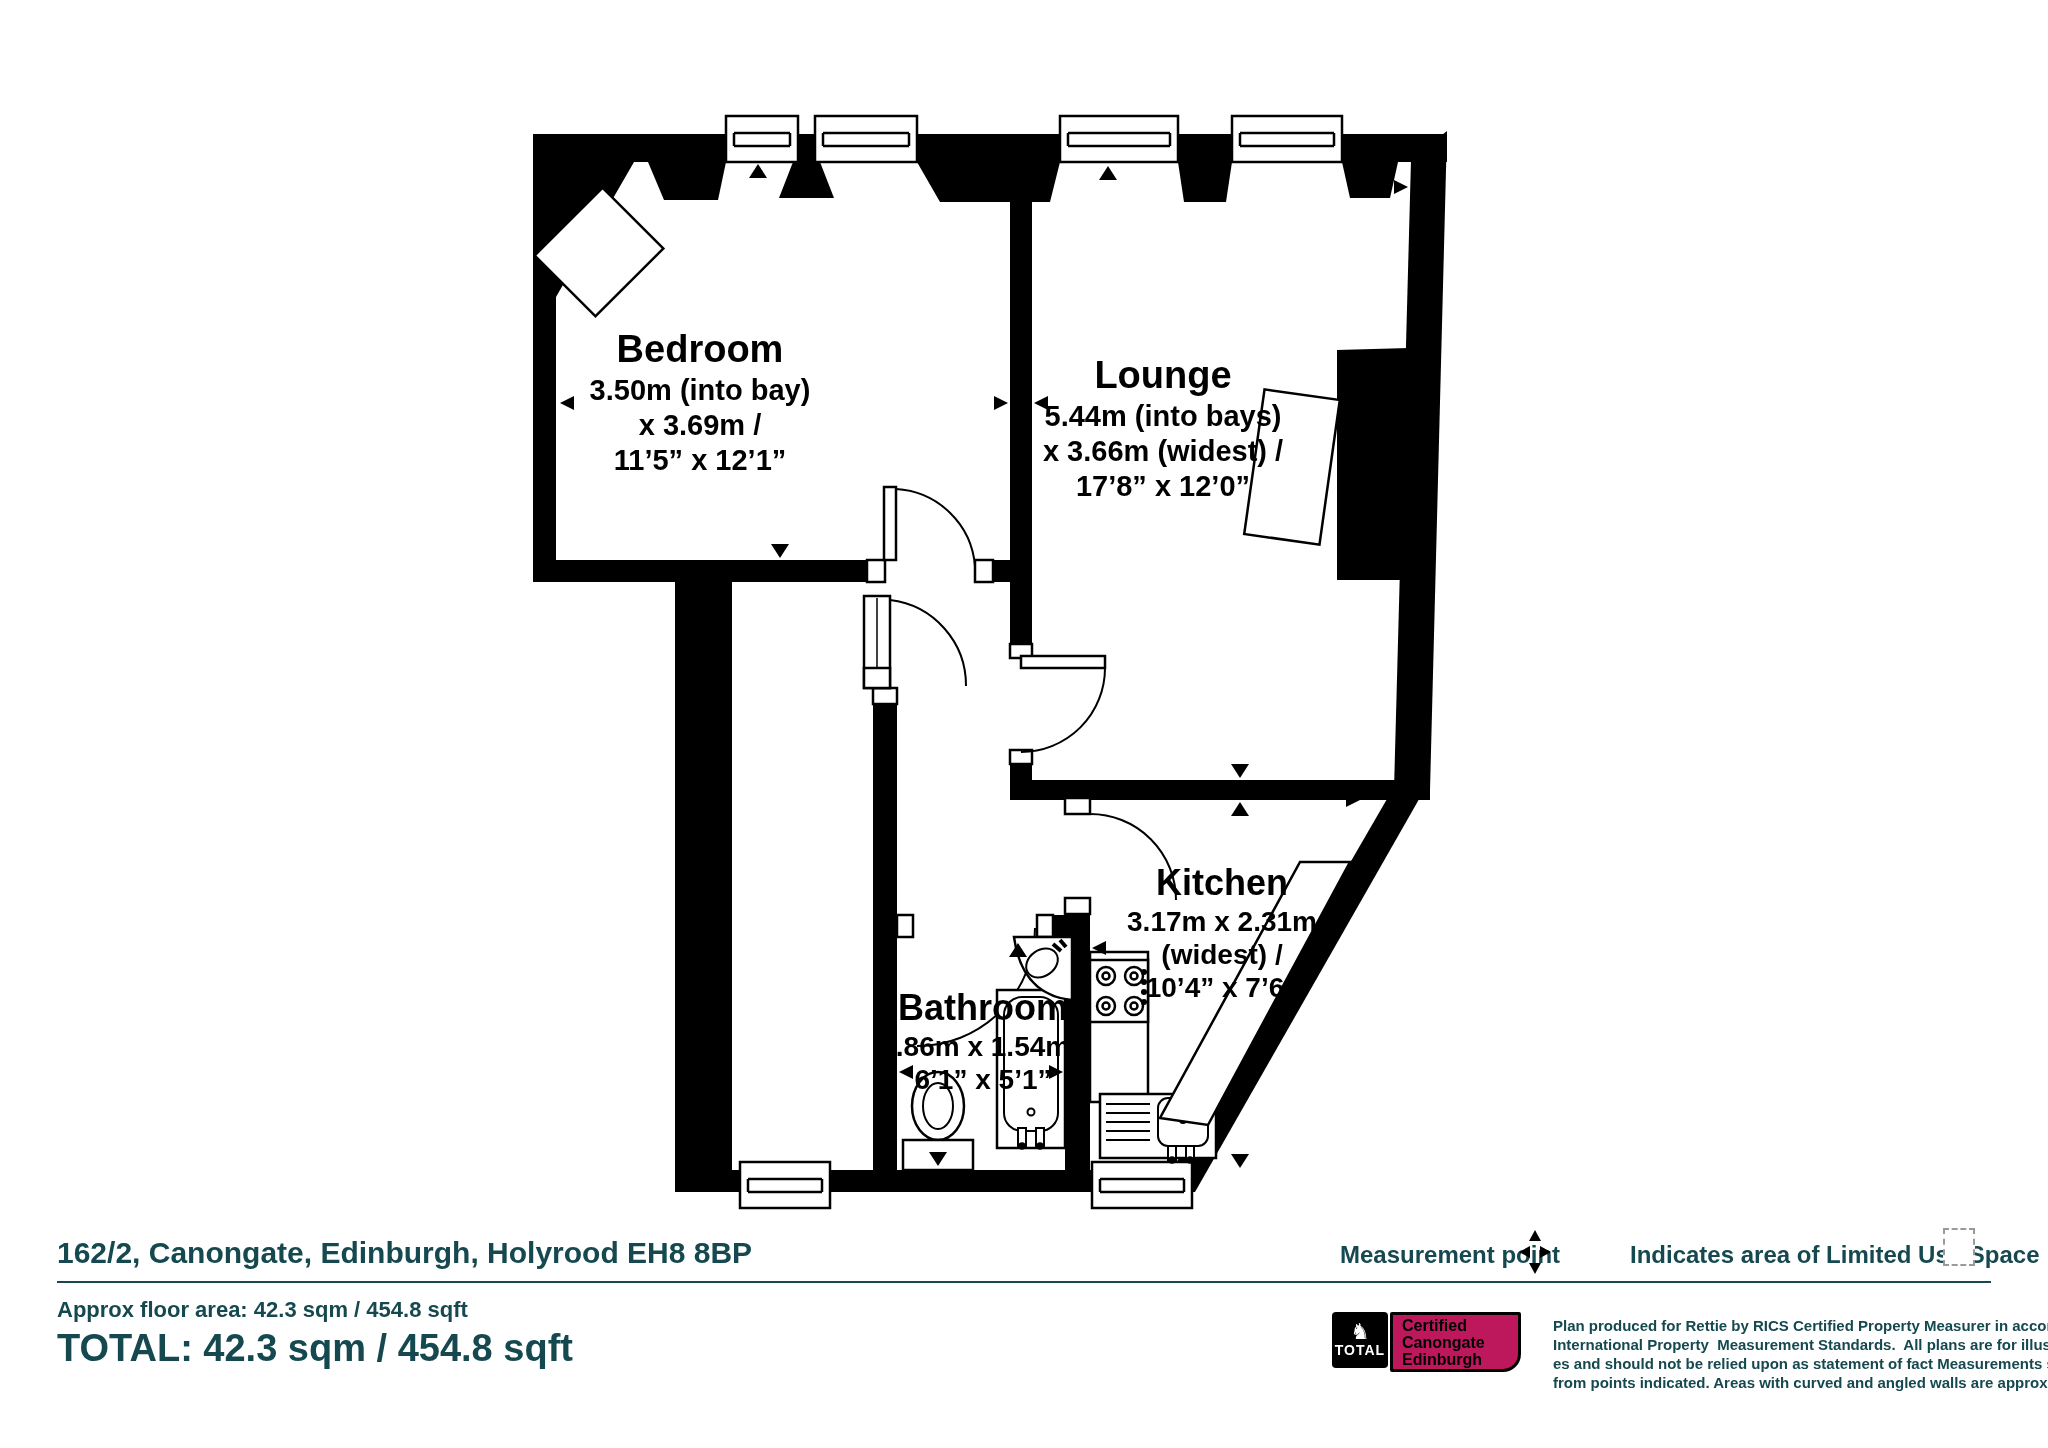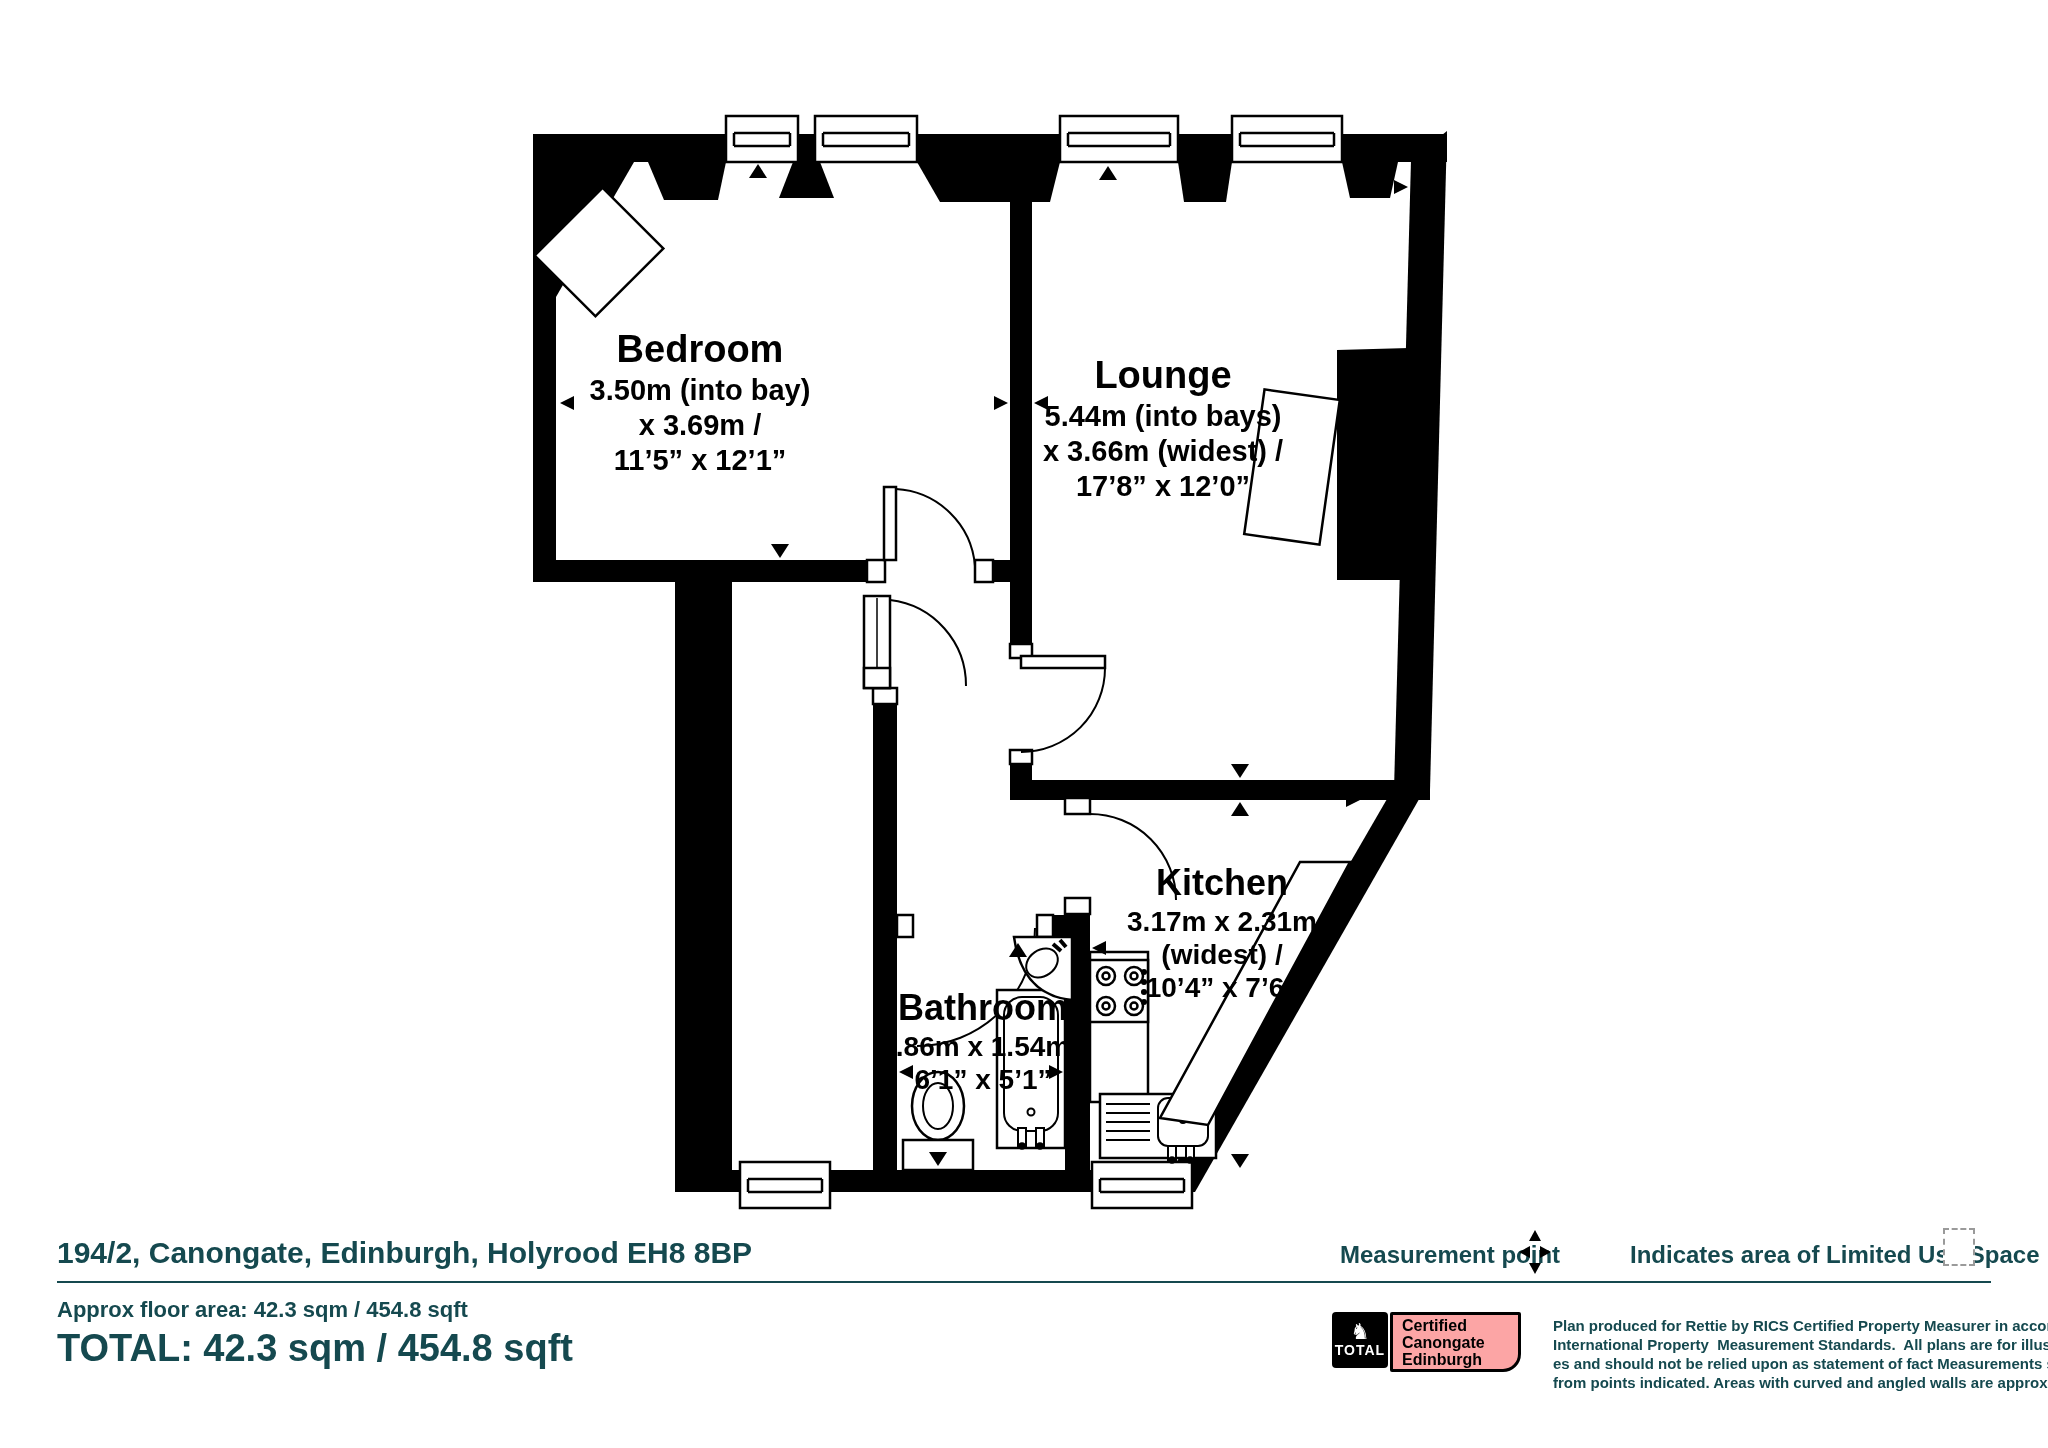--- a/index.html
+++ b/index.html
@@ -18,21 +18,21 @@
   .legend-limited{left:1630px;top:1241px;font-size:24px;font-weight:bold;}
   .measure-icon{left:1515px;top:1228px;}
   .limited-box{left:1943px;top:1228px;width:28px;height:34px;border:2px dashed #9a9a9a;background:#fff;}
   .rule{left:57px;top:1281px;width:1934px;height:2px;background:#15494F;}
   .approx{left:57px;top:1297px;font-size:22px;font-weight:700;}
   .total{left:57px;top:1327px;font-size:38px;font-weight:800;}
   .rics-box{left:1332px;top:1312px;width:56px;height:56px;background:#000;border-radius:4px;
             display:flex;flex-direction:column;align-items:center;justify-content:center;}
   .rics-lion{color:#fff;font-size:22px;line-height:20px;}
   .rics-name{color:#fff;font-size:14px;font-weight:bold;letter-spacing:1px;}
-  .cert-box{left:1390px;top:1312px;width:116px;height:52px;background:#fca5a5;border:3px solid #000;
+  .cert-box{left:1390px;top:1312px;width:116px;height:52px;background:#be185d;border:3px solid #000;
             border-radius:2px 2px 18px 2px;padding:2px 0 0 9px;}
   .cert-box div{font-size:16px;line-height:17px;font-weight:bold;color:#000;}
   .disclaimer{left:1553px;top:1316px;width:460px;}
   .disclaimer div{font-size:15px;line-height:19px;font-weight:700;color:#15494F;white-space:pre;}
 </style>
 </head>
 <body>
 
 <svg id="plan-svg" width="2048" height="1448" viewBox="0 0 2048 1448">
 
@@ -246,21 +246,21 @@
       <text class="room-dim-s" x="1222" y="997">10’4” x 7’6”</text>
     </g>
     <g>
       <text class="room-name-s" x="983" y="1020">Bathroom</text>
       <text class="room-dim-s" x="983" y="1056">1.86m x 1.54m /</text>
       <text class="room-dim-s" x="983" y="1089">6’1” x 5’1”</text>
     </g>
   </g>
 </svg>
 
-<div class="abs address teal">194/2, Canongate, Edinburgh, Holyrood EH8 8BP</div>
+<div class="abs address teal">162/2, Canongate, Edinburgh, Holyrood EH8 8BP</div>
 
 <div class="abs legend-measure teal">Measurement point</div>
 <svg class="abs measure-icon" width="40" height="48" viewBox="0 0 40 48">
   <g fill="#000">
     <polygon points="20,2 14,13 26,13"></polygon>
     <polygon points="20,46 14,35 26,35"></polygon>
     <polygon points="4,24 15,18 15,30"></polygon>
     <polygon points="36,24 25,18 25,30"></polygon>
   </g>
 </svg>

